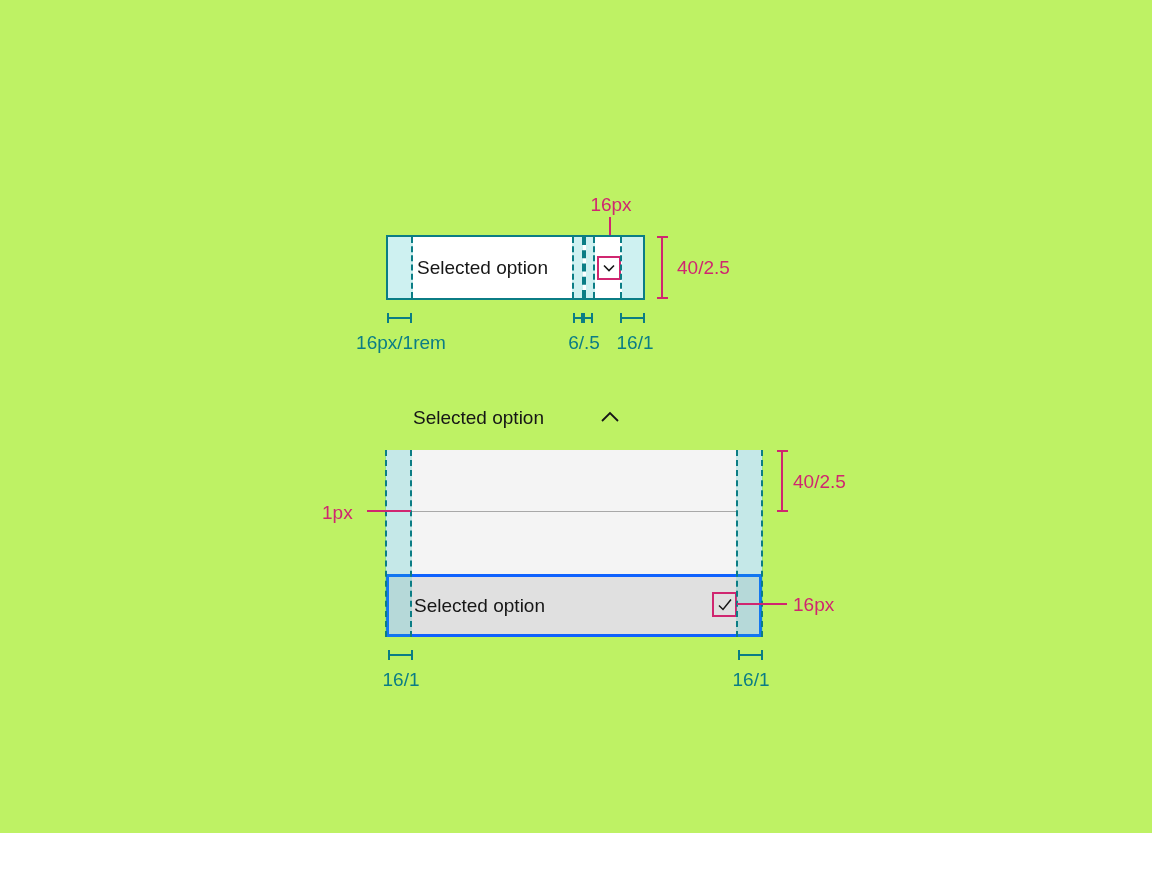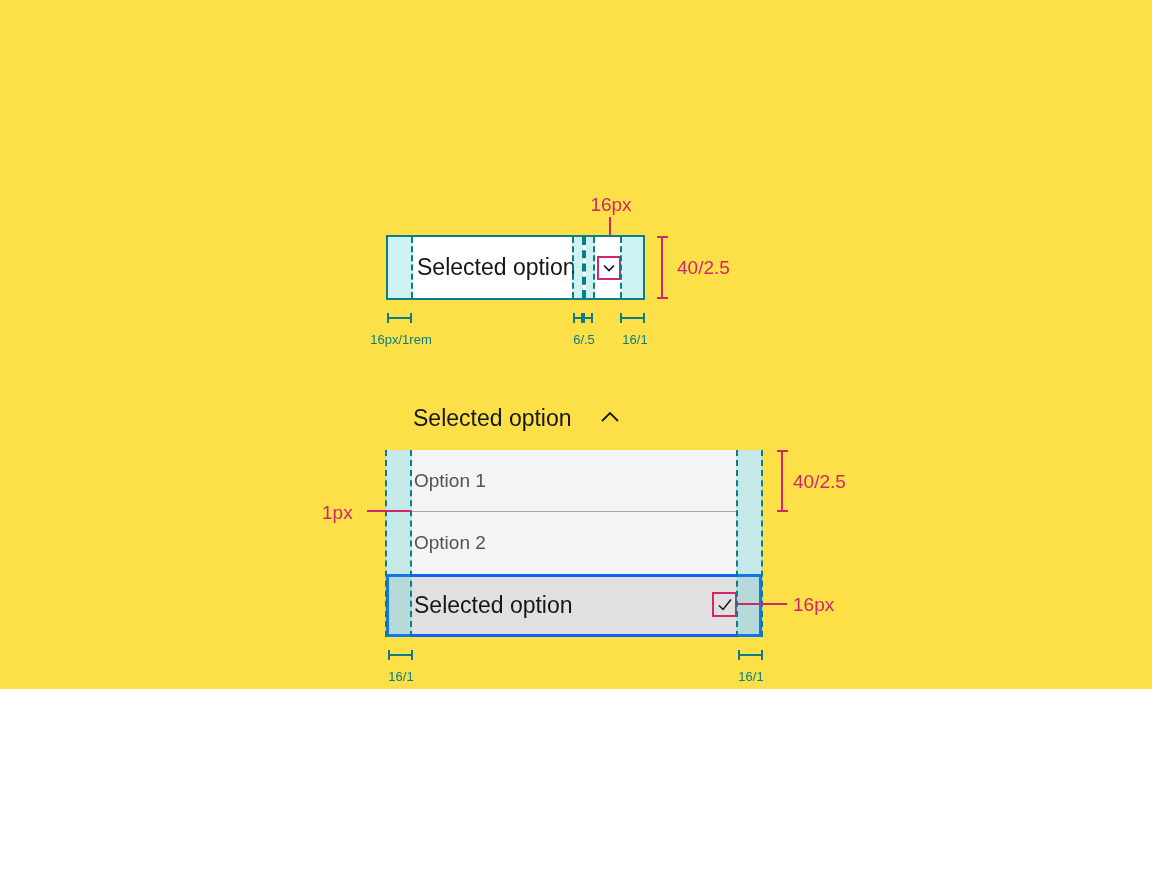--- a/index.html
+++ b/index.html
@@ -9,25 +9,25 @@
     --ink:#161616;
     --gray-text:#525252;
     --menu-bg:#f4f4f4;
     --selected-bg:#e0e0e0;
     --divider:#a8a8a8;
     --cyan:rgba(34,190,190,0.22);
   }
   *{margin:0;padding:0;box-sizing:border-box}
   html,body{background:#ffffff}
   body{font-family:"Liberation Sans","DejaVu Sans",sans-serif;}
-  .canvas{position:relative;width:1152px;height:689px;background:#fde047;overflow:hidden}
+  .canvas{position:relative;width:1152px;height:833px;background:#bef264;overflow:hidden}
   .abs{position:absolute}
-  .comp-text{font-size:23px;color:var(--ink);white-space:nowrap}
+  .comp-text{font-size:19px;color:var(--ink);white-space:nowrap}
   .opt-text{font-size:19px;color:var(--gray-text);white-space:nowrap}
-  .teal-label{font-size:13px;color:var(--teal);white-space:nowrap}
+  .teal-label{font-size:19px;color:var(--teal);white-space:nowrap}
   .mag-label{font-size:19px;color:var(--magenta);white-space:nowrap}
   .cyan-strip{background:var(--cyan)}
   .dash-l{border-left:2px dashed var(--teal)}
   .dash-r{border-right:2px dashed var(--teal)}
   .dash-thick{border-left:4px dashed var(--teal)}
   
   .hm{height:10px;border-left:2px solid var(--teal);border-right:2px solid var(--teal);position:absolute}
   .hm::after{content:"";position:absolute;left:0;right:0;top:4px;border-top:2px solid var(--teal)}
   
   .vm{width:11px;border-top:2px solid var(--magenta);border-bottom:2px solid var(--magenta);position:absolute}
@@ -83,23 +83,21 @@
   <div class="abs" style="left:598px;top:409px">
     <svg width="24" height="17" viewBox="0 0 24 17">
         <path d="M4 12 L12 4 L20 12" fill="none" stroke="#161616" stroke-width="1.8"></path>
       </svg>
   </div>
 
   <div class="abs" style="left:386px;top:450px;width:376px;height:187px;background:var(--menu-bg)"></div>
 
   <div class="abs" style="left:386px;top:574px;width:376px;height:63px;background:var(--selected-bg);border:3px solid var(--blue)"></div>
 
-  <div class="abs opt-text" style="left:414px;top:450px;height:62px;line-height:62px">Option 1</div>
   <div class="abs" style="left:411px;top:511px;width:327px;height:1px;background:var(--divider)"></div>
-  <div class="abs opt-text" style="left:414px;top:512px;height:62px;line-height:62px">Option 2</div>
   <div class="abs comp-text" style="left:414px;top:574px;height:63px;line-height:63px">Selected option</div>
 
   <div class="abs icon-outline" style="left:712px;top:592px;width:25px;height:25px">
     <span>
       <svg width="18" height="18" viewBox="0 0 18 18">
           <path d="M3 9.5 L7 13.5 L15 3.5" fill="none" stroke="#161616" stroke-width="1.5"></path>
         </svg>
     </span>
   </div>
 

